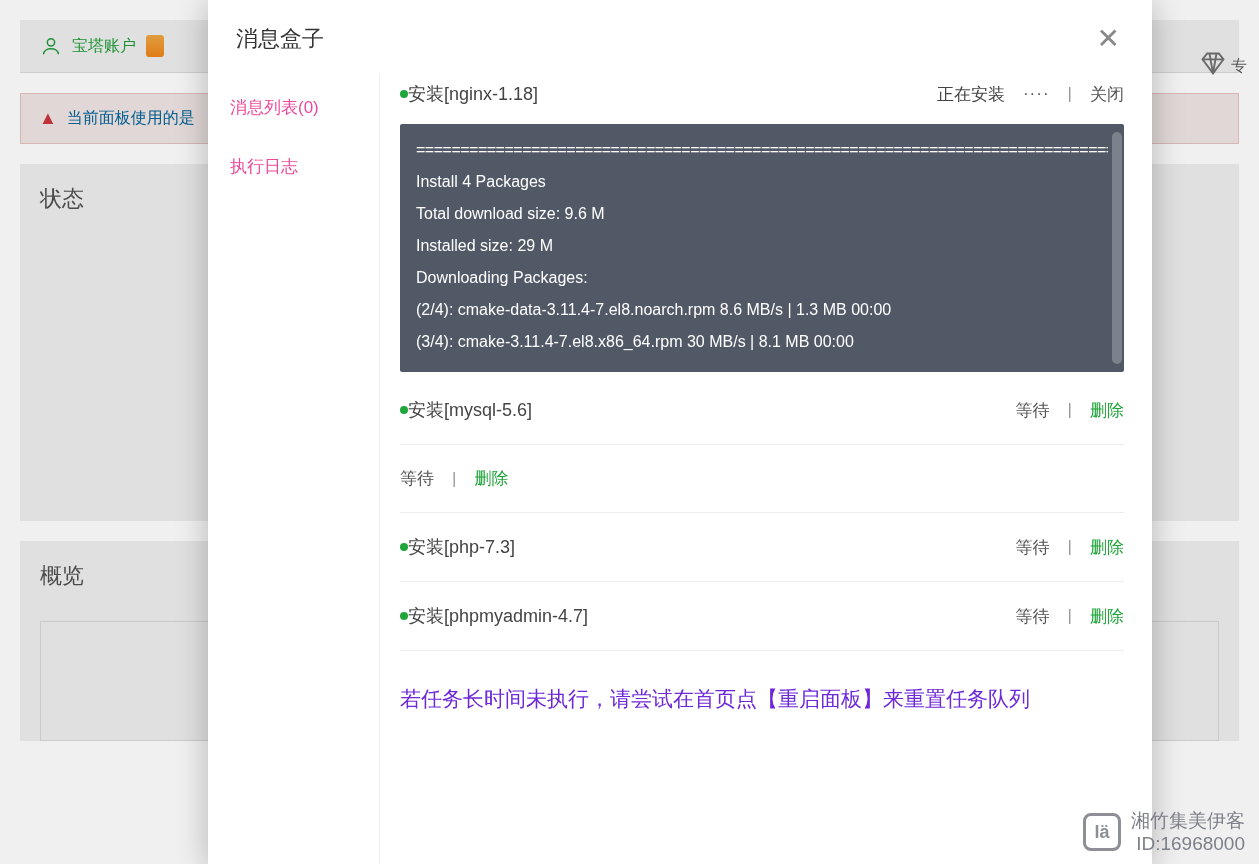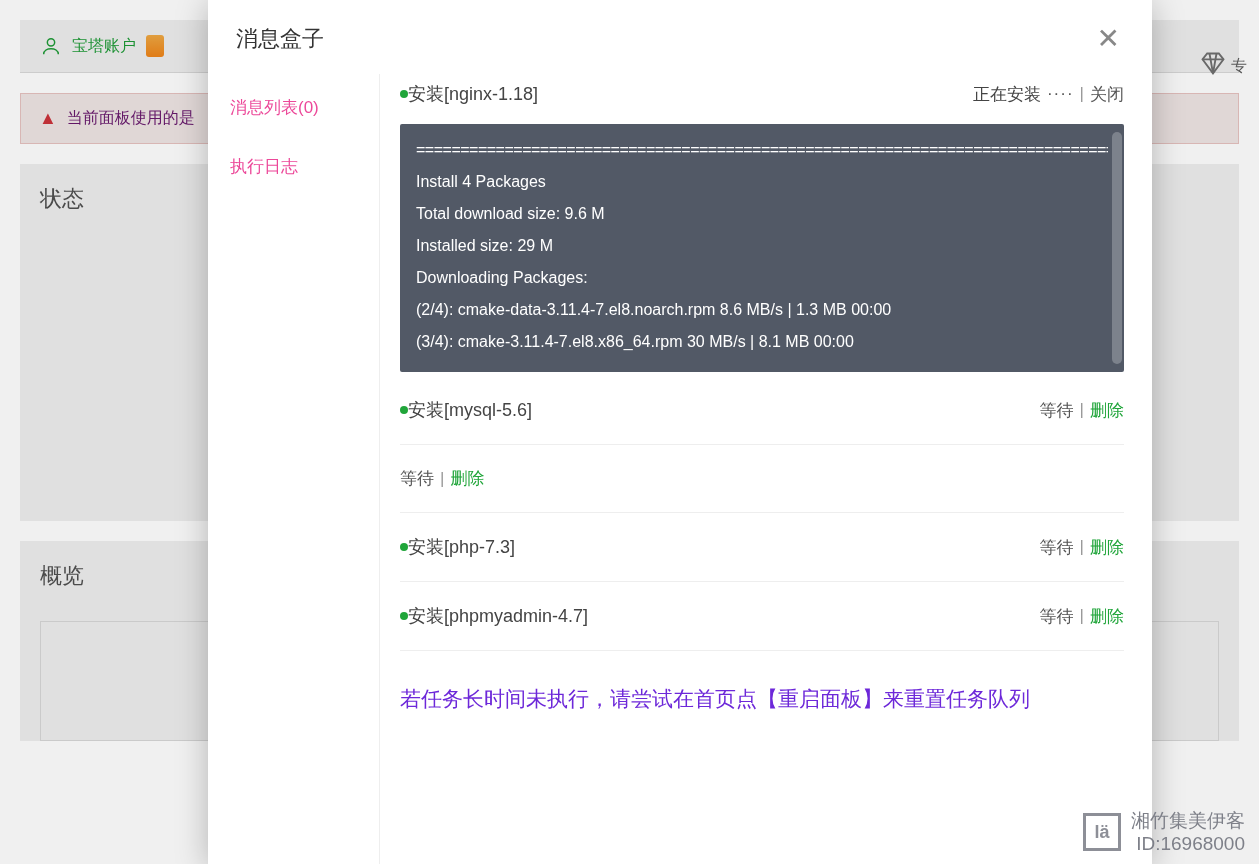--- a/index.html
+++ b/index.html
@@ -55,21 +55,21 @@
     .warning-bar {
       background: #fef4f3;
       border: 1px solid #f6cfcc;
       margin: 20px;
       padding: 14px 18px;
       display: flex;
       align-items: center;
       gap: 10px;
     }
     .warn-icon { color: #d9363e; font-size: 18px; }
-    .warning-text { color: #701a75; font-size: 16px; }
+    .warning-text { color: #0369a1; font-size: 16px; }
 
     .panel {
       background: #fff;
       margin: 0 20px 20px;
       padding: 20px;
     }
     .panel-title {
       font-size: 22px;
       color: #555;
       font-weight: 400;
@@ -186,21 +186,21 @@
       border-bottom: 1px solid #eee;
     }
     .task-row.first { padding-top: 8px; padding-bottom: 18px; border-bottom: none; }
     .task-left { display: flex; align-items: center; }
     .dot {
       width: 8px; height: 8px;
       background: #20a53a;
       border-radius: 50%;
     }
     .task-name { font-size: 18px; color: #444; }
-    .task-right { font-size: 17px; color: #555; display: flex; align-items: center; gap: 6px; }
+    .task-right { font-size: 17px; color: #555; display: flex; align-items: center; gap: 18px; }
     .task-status-running { color: #444; }
     .spinner-dots { letter-spacing: 1px; color: #555; }
     .link-delete { color: #20a53a; cursor: pointer; }
     .divider { color: #999; }
 
     .terminal {
       background: #525966;
       color: #fff;
       font-size: 16px;
       line-height: 2.0;
@@ -238,21 +238,21 @@
       text-align: right;
       color: #7e8089;
       z-index: 5;
       display: flex;
       align-items: center;
       gap: 10px;
     }
     .wm-logo {
       width: 38px; height: 38px;
       border: 3px solid #8d8f97;
-      border-radius: 0;
+      border-radius: 8px;
       display: flex;
       align-items: center;
       justify-content: center;
       font-weight: bold;
       color: #8d8f97;
       font-size: 18px;
     }
     .wm-text { font-size: 19px; line-height: 1.25; font-weight: 500; }
   </style>
 </head>

